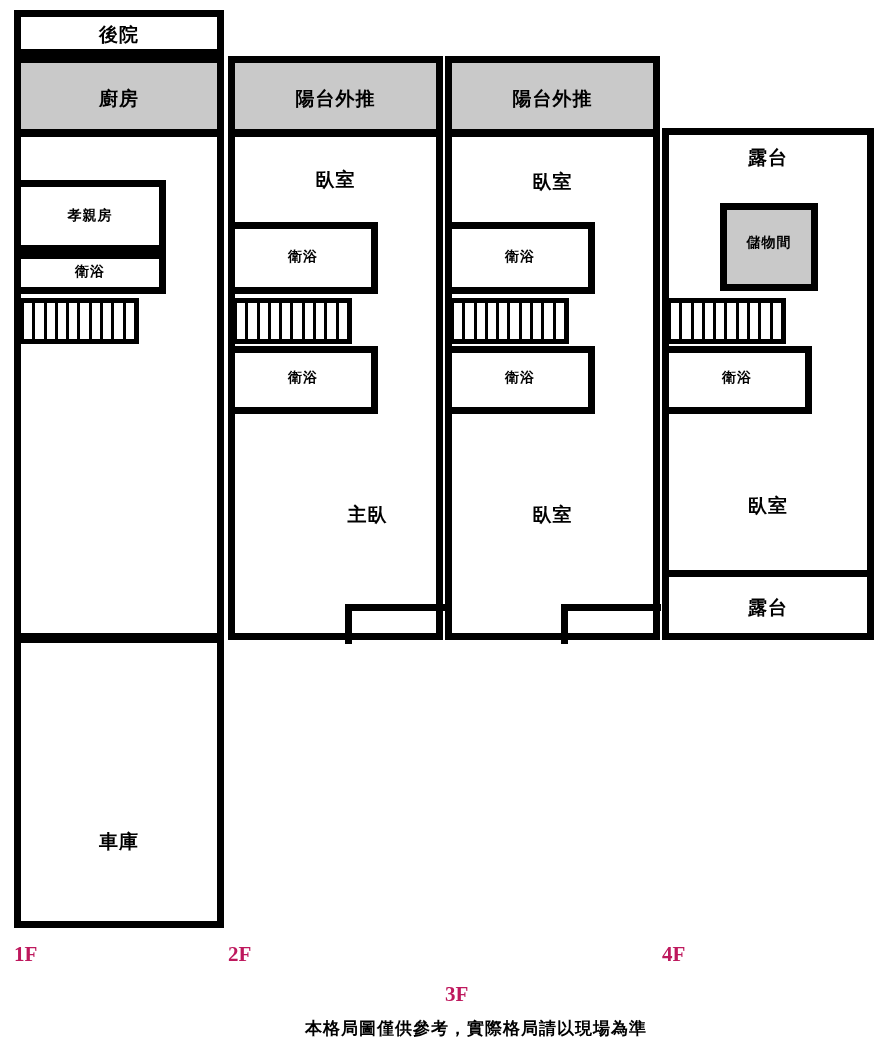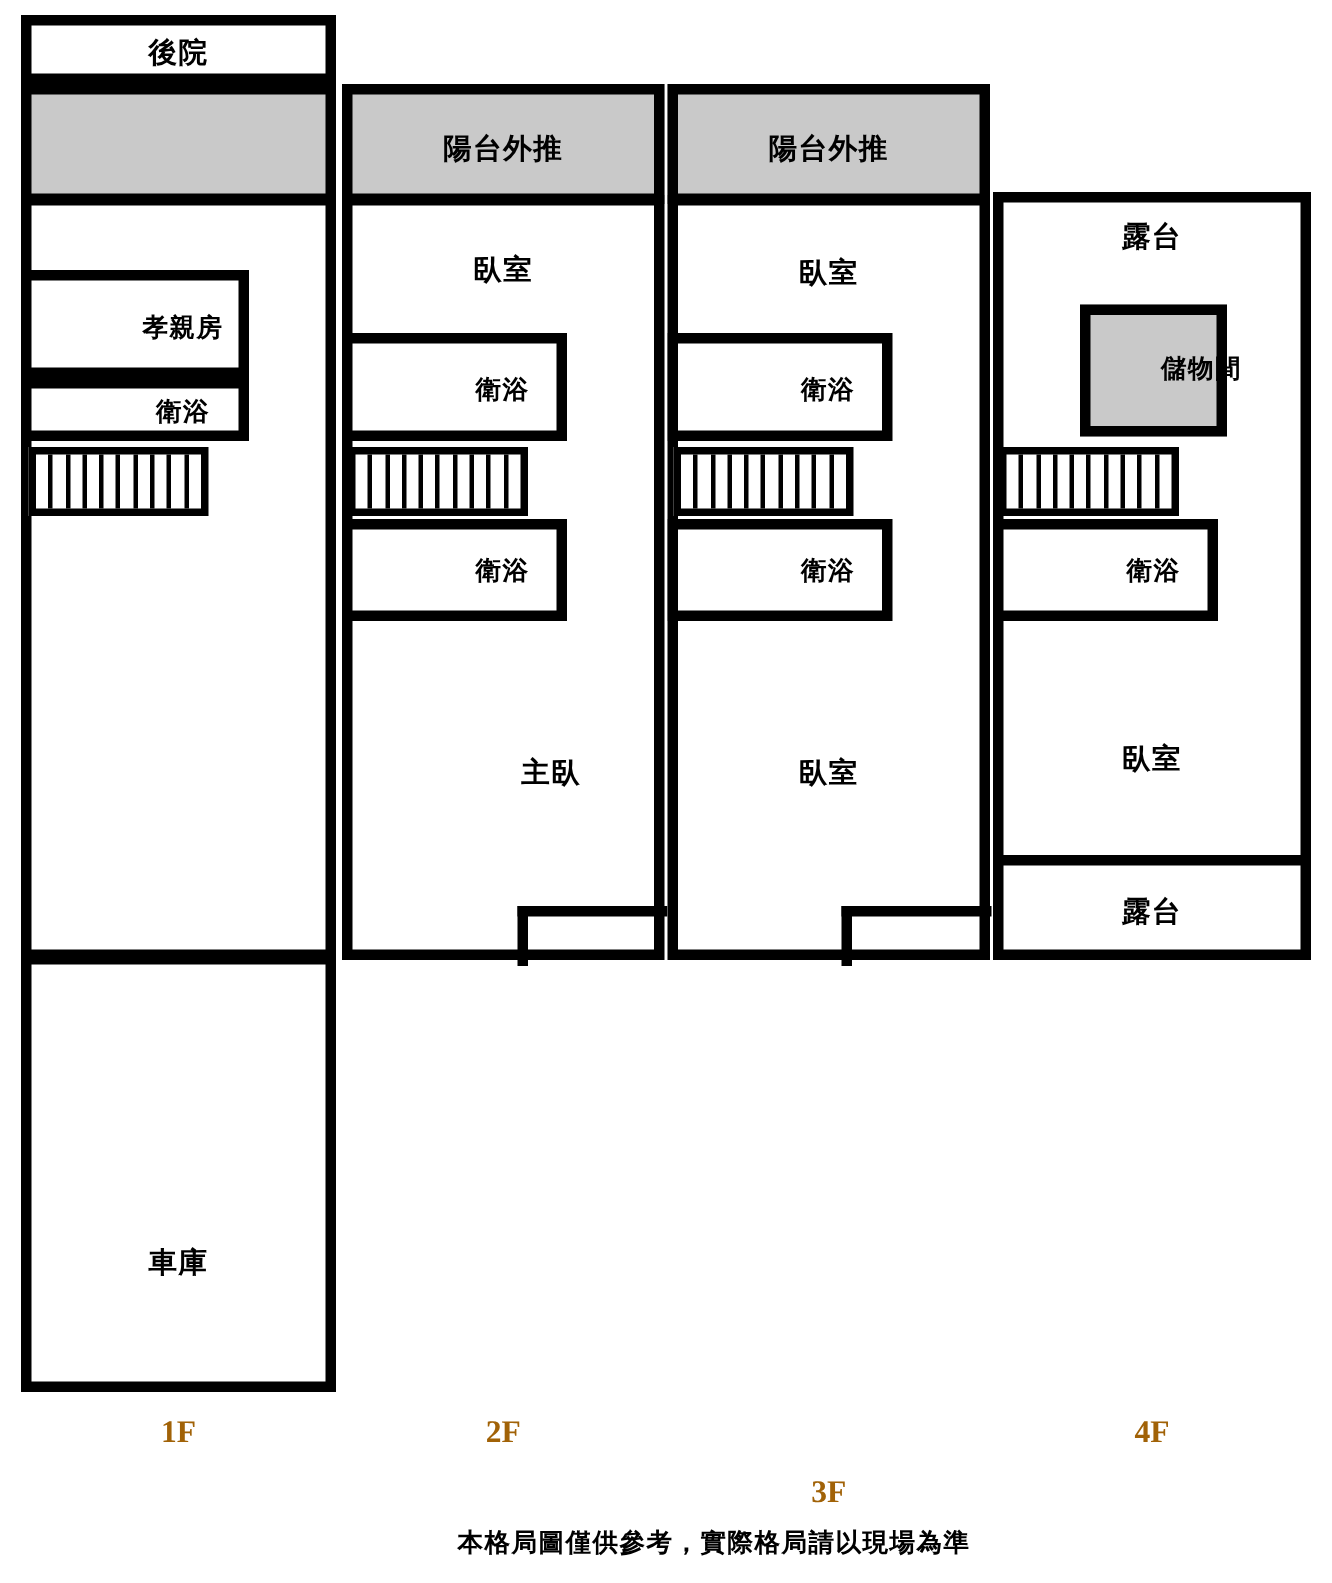--- a/index.html
+++ b/index.html
@@ -35,29 +35,27 @@
   .label {
     position: absolute;
     text-align: center;
     font-size: 19px;
     font-weight: bold;
     letter-spacing: 1px;
     white-space: nowrap;
     color: #000000;
   }
   .label.small {
-    font-size: 17px;
-    padding-left: 32px;
+    font-size: 14px;
   }
   .floor-label {
     position: absolute;
-    text-align: center;
     font-size: 21px;
     font-weight: bold;
-    color: #a16207;
+    color: #be185d;
     white-space: nowrap;
   }
   .footnote {
     position: absolute;
     width: 888px;
     text-align: center;
     font-size: 17px;
     font-weight: bold;
     color: #000000;
     letter-spacing: 1px;
@@ -87,20 +85,21 @@
 </style>
 </head>
 <body>
 
 <div id="floorplan">
 
   <div class="room" style="left:14px; top:10px; width:210px; height:46px;"></div>
   <div class="label" style="left:14px; top:22px; width:210px;">後院</div>
 
   <div class="room shaded" style="left:14px; top:56px; width:210px; height:80px;"></div>
+  <div class="label" style="left:14px; top:86px; width:210px;">廚房</div>
 
   <div class="room" style="left:14px; top:130px; width:210px; height:510px;"></div>
 
   <div class="room" style="left:14px; top:180px; width:152px; height:72px;"></div>
   <div class="label small" style="left:14px; top:207px; width:152px;">孝親房</div>
 
   <div class="room" style="left:14px; top:252px; width:152px; height:42px;"></div>
   <div class="label small" style="left:14px; top:263px; width:152px;">衛浴</div>
 
   <div class="stairs" style="left:19px; top:298px; width:120px; height:46px;">

